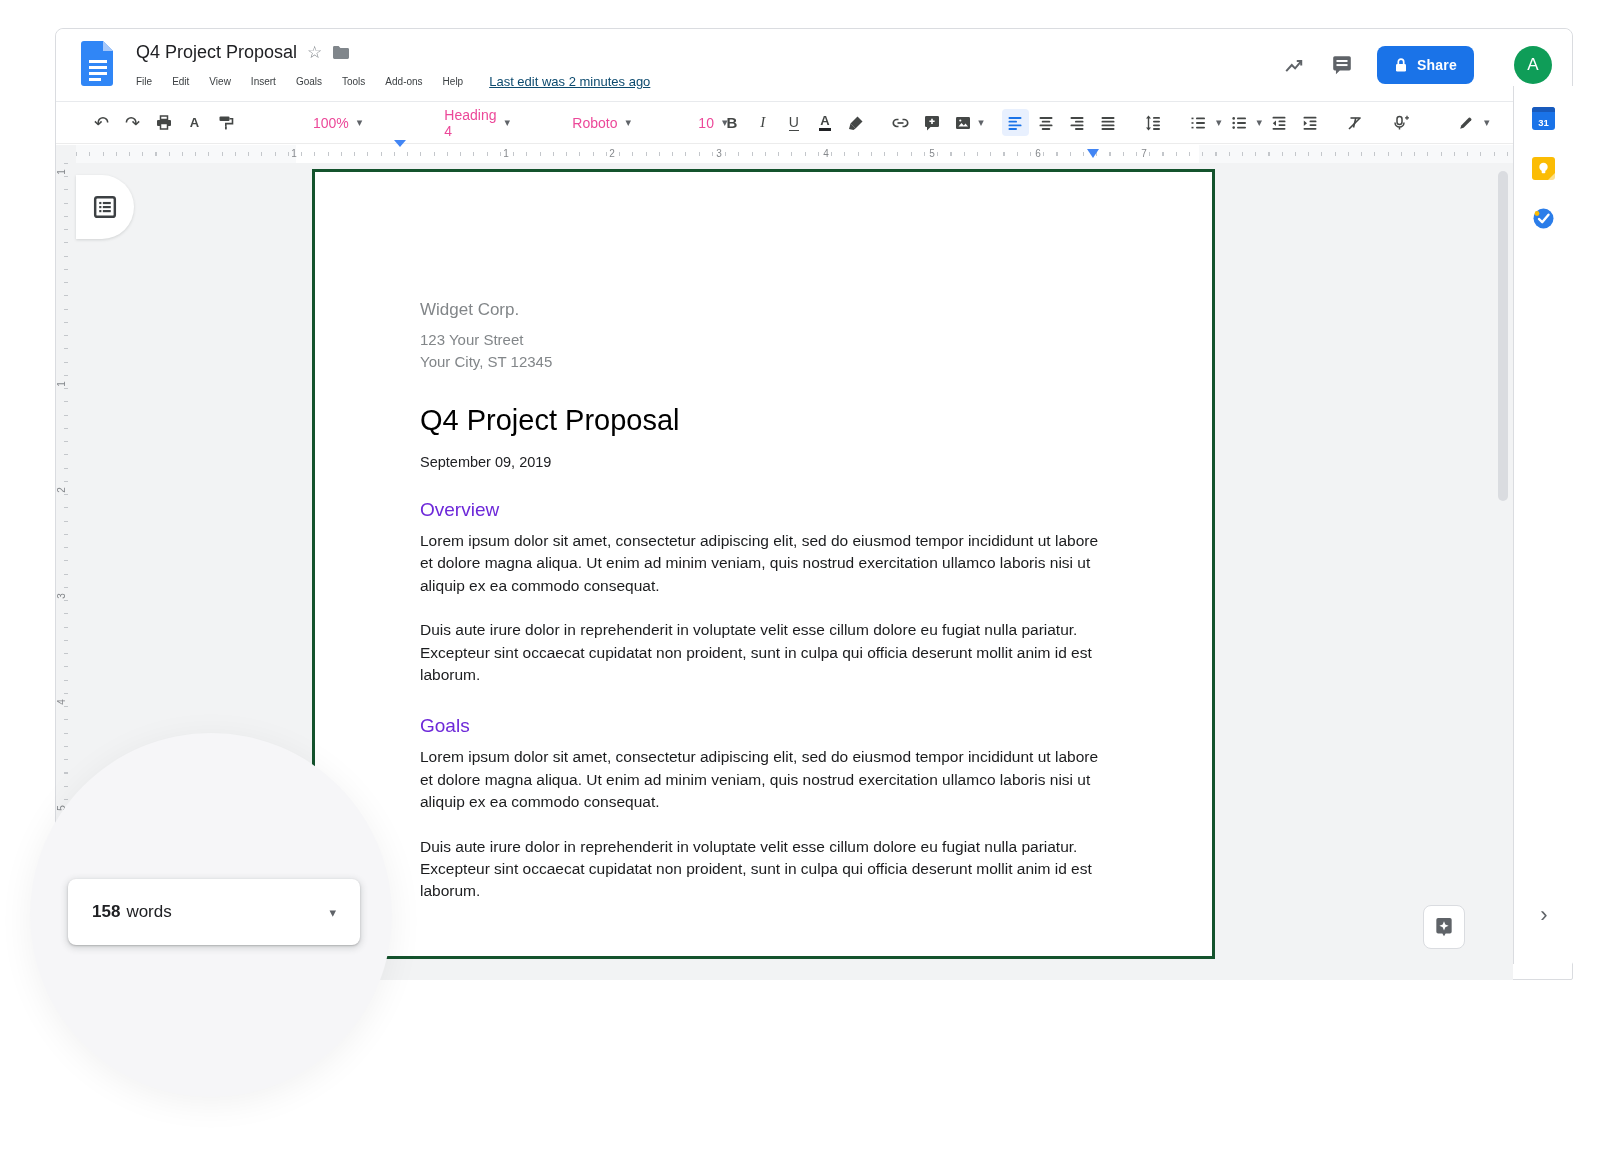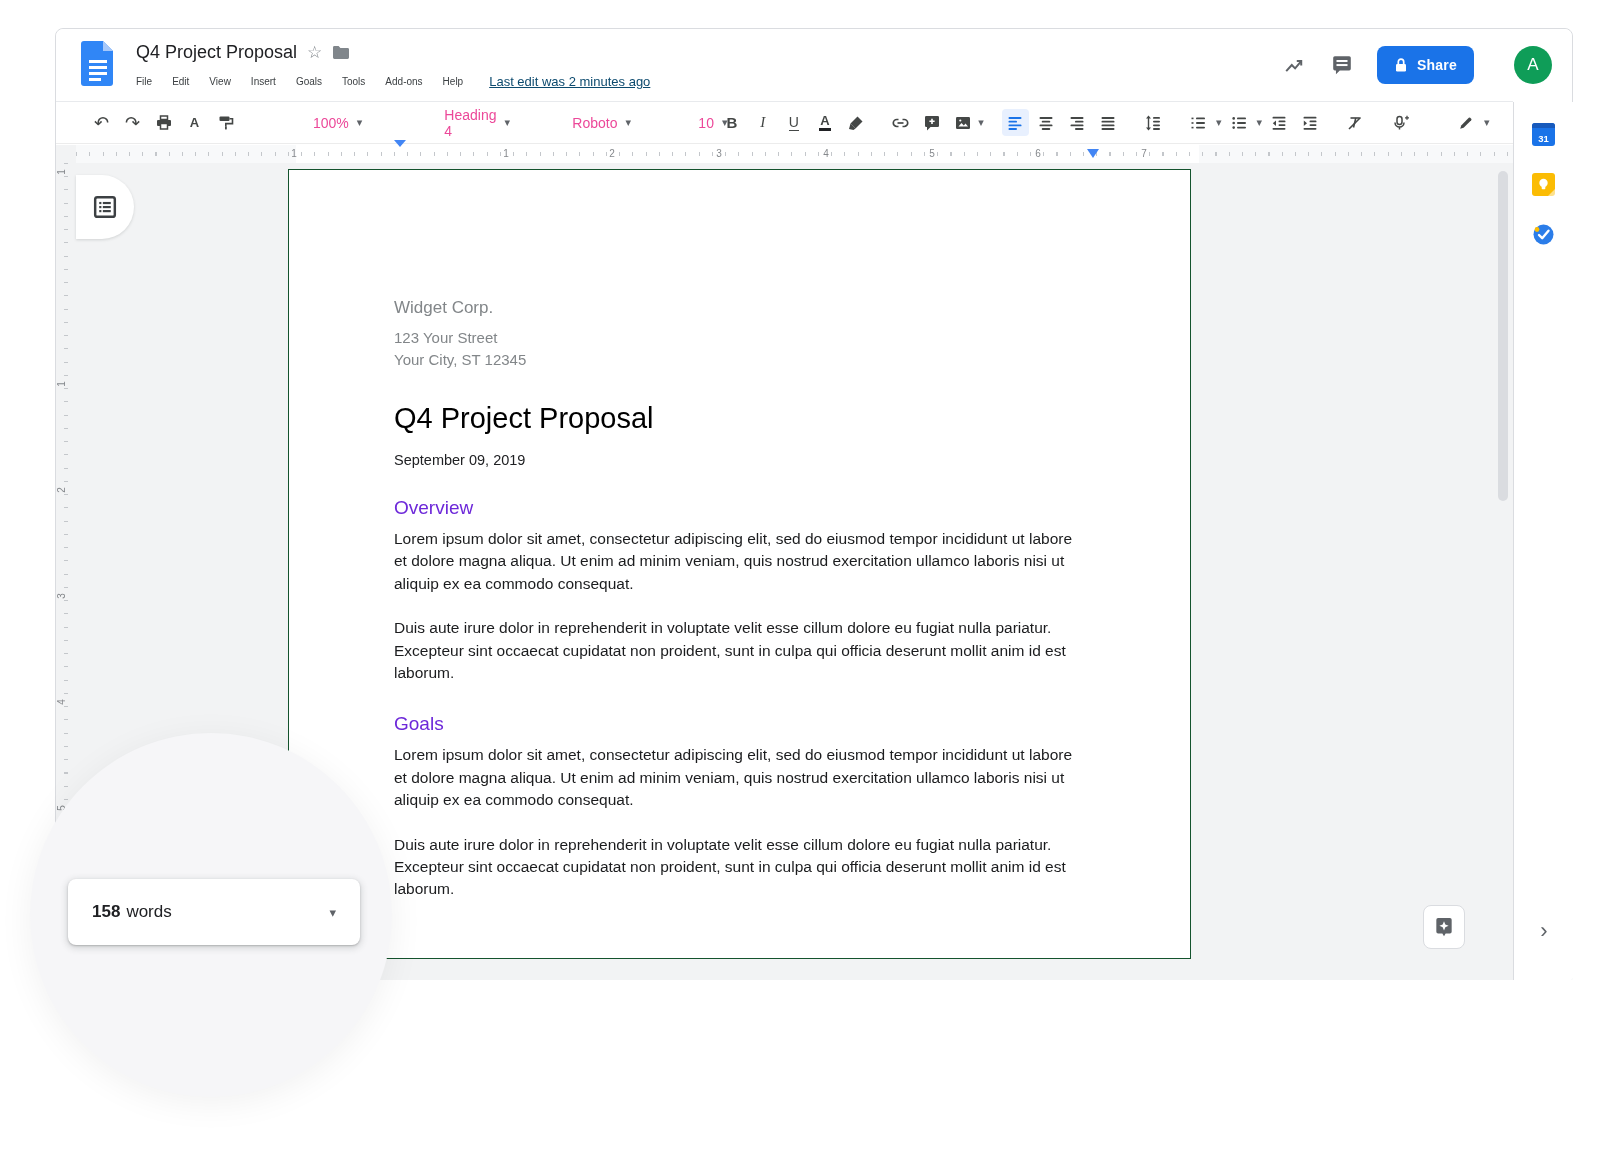--- a/index.html
+++ b/index.html
@@ -60,35 +60,35 @@
       border-left:6.5px solid transparent; border-right:6.5px solid transparent; border-top:9px solid #4285f4; }
 
   
   .canvas { position:absolute; left:0; top:134px; width:1457px; height:817px; background:#f2f3f4; overflow:hidden; }
   .vruler { position:absolute; left:0; top:0; width:20px; height:100%; }
   .vruler-ticks { position:absolute; top:0; bottom:0; left:8px; width:4px;
       background-image:repeating-linear-gradient(180deg,#c4c7cb 0 1px,transparent 1px 13.25px); }
   .vnum { position:absolute; left:3px; font-size:10px; color:#85888c; transform:rotate(-90deg); background:#f2f3f4; line-height:10px; }
   .outline-tab { position:absolute; left:20px; top:12px; width:58px; height:64px; background:#fff;
       border-radius:0 32px 32px 0; box-shadow:0 1px 3px rgba(60,64,67,.18); display:flex; align-items:center; justify-content:center; cursor:pointer; }
-  .page { position:absolute; left:232px; top:6px; width:903px; height:790px; background:#fff;
-      border:1px solid #14532d; padding:128px 105px 0 105px; cursor:text; }
+  .page { position:absolute; left:256px; top:6px; width:903px; height:790px; background:#fff;
+      border:3px solid #14532d; padding:128px 105px 0 105px; cursor:text; }
   .company { font-size:17px; color:#828689; }
   .address { margin-top:9px; font-size:15px; line-height:22px; color:#828689; }
   .doc-h1 { margin-top:31px; font-size:29px; font-weight:normal; color:#000; }
   .doc-date { margin-top:17px; font-size:14.5px; color:#202124; }
   .doc-h2 { margin-top:29px; font-size:19px; font-weight:normal; color:#6d28d9; }
   .doc-p { margin-top:9px; font-size:15.5px; line-height:22.4px; color:#1b1c1e; }
   .doc-p + .doc-p { margin-top:22px; }
   .explore-btn { position:absolute; left:1367px; top:742px; width:42px; height:44px; background:#fff;
       border:1px solid #dadce0; border-radius:8px; display:flex; align-items:center; justify-content:center; cursor:pointer; }
   .scroll-thumb { position:absolute; left:1442px; top:8px; width:10px; height:330px; background:#dadce0; border-radius:5px; cursor:pointer; }
 
   
-  .sidebar { position:absolute; left:1457px; top:73px; width:60px; height:878px; background:#fff;
+  .sidebar { position:absolute; left:1457px; top:57px; width:60px; height:878px; background:#fff;
       border-left:1px solid #dadce0; border-radius:0 0 2px 0; display:flex; flex-direction:column; align-items:center; padding-top:21px; gap:27px; }
   .side-ic { width:23px; height:23px; cursor:pointer; position:relative; }
   .cal-ic { background:#1a73e8; border-radius:3px; display:flex; align-items:flex-end; justify-content:center; padding-bottom:2px; }
   .cal-ic::before { content:""; position:absolute; top:0; left:0; right:0; height:5px; background:#185abc; border-radius:3px 3px 0 0; }
   .cal-day { color:#fff; font-size:9.5px; font-weight:bold; position:relative; }
   .keep-ic { background:#fbbc04; border-radius:3px; }
   .keep-fold { position:absolute; right:0; bottom:0; width:0; height:0; border-left:7px solid transparent; border-bottom:7px solid #fff; opacity:.55; }
   .side-chevron { position:absolute; bottom:38px; left:0; width:60px; text-align:center; font-size:22px; color:#5f6368; cursor:pointer; line-height:1; }
 
   

